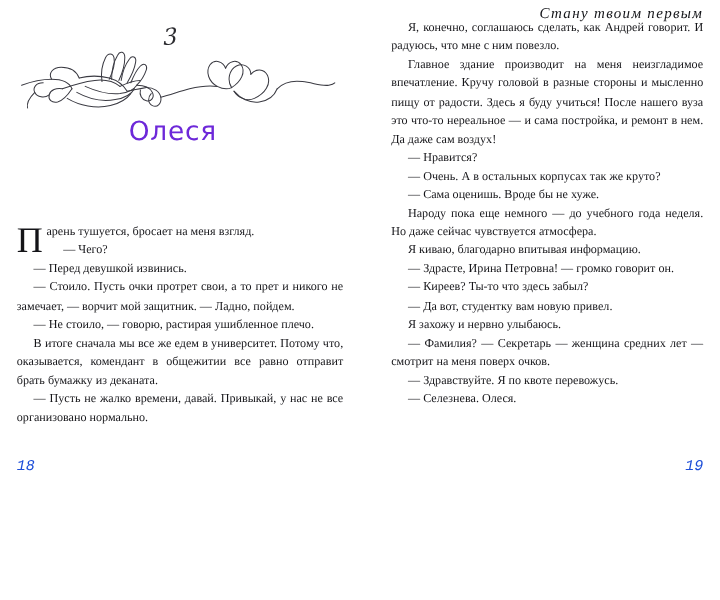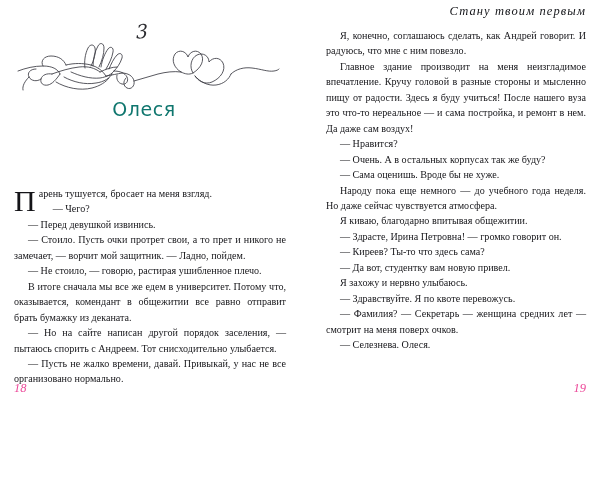--- a/index.html
+++ b/index.html
@@ -67,23 +67,23 @@
     height: 64px;
   }
   .chapter-ornament svg { display: block; }
   .chapter-title {
     position: absolute;
     left: 0;
     right: 0;
     top: 98px;
     text-align: center;
     font-family: "DejaVu Sans", "Liberation Sans", sans-serif;
-    font-size: 19px;
+    font-size: 22px;
     letter-spacing: 0.6px;
-    color: #0f766e;
+    color: #6d28d9;
   }
 
   
   .body-text {
     font-size: 10.1px;
     line-height: 15.45px;
     text-align: justify;
     text-justify: inter-word;
     color: #16161a;
     hyphens: manual;
@@ -95,21 +95,21 @@
 
   .left-body {
     position: absolute;
     left: 14px;
     top: 186px;
     width: 272px;
   }
   .right-body {
     position: absolute;
     left: 26px;
-    top: 28px;
+    top: 16px;
     width: 260px;
   }
 
   
   .dropcap-para {
     text-indent: 0 !important;
     position: relative;
   }
   .dropcap {
     float: left;
@@ -118,24 +118,24 @@
     line-height: 26px;
     padding: 1px 3px 0 0;
     margin-top: 1px;
     color: #141418;
   }
 
   
   .folio {
     position: absolute;
     bottom: 14px;
-    font-family: Liberation Serif, serif;
+    font-family: Liberation Mono, monospace;
     font-style: italic;
     font-size: 12.5px;
-    color: #ec4899;
+    color: #1d4ed8;
   }
   .folio-left  { left: 14px; }
   .folio-right { right: 14px; }
 </style>
 </head>
 <body>
 
 <div class="spread">
 
   <div class="page page-left">
@@ -188,44 +188,43 @@
       <div class="chapter-title">Олеся</div>
     </div>
 
     <div class="body-text left-body">
       <p class="dropcap-para"><span class="dropcap">П</span><span>арень тушуется, бросает на меня взгляд.</span></p>
       <p>— Чего?</p>
       <p>— Перед девушкой извинись.</p>
       <p>— Стоило. Пусть очки протрет свои, а то прет и никого не замечает, — ворчит мой защитник. — Ладно, пойдем.</p>
       <p>— Не стоило, — говорю, растирая ушибленное плечо.</p>
       <p>В итоге сначала мы все же едем в университет. Потому что, оказывается, комендант в общежитии все равно отправит брать бумажку из деканата.</p>
-      <p>— Но на сайте написан другой порядок заселения, — пытаюсь спорить с Андреем. Тот снисходительно улыбается.</p>
       <p>— Пусть не жалко времени, давай. Привыкай, у нас не все организовано нормально.</p>
     </div>
 
     <div class="folio folio-left">18</div>
   </div>
 
   <div class="page page-right">
 
     <div class="running-head">Стану твоим первым</div>
 
     <div class="body-text right-body">
       <p>Я, конечно, соглашаюсь сделать, как Андрей говорит. И радуюсь, что мне с ним повезло.</p>
       <p>Главное здание производит на меня неизгладимое впечатление. Кручу головой в разные стороны и мысленно пищу от радости. Здесь я буду учиться! После нашего вуза это что-то нереальное — и сама постройка, и ремонт в нем. Да даже сам воздух!</p>
       <p>— Нравится?</p>
-      <p>— Очень. А в остальных корпусах так же буду?</p>
+      <p>— Очень. А в остальных корпусах так же круто?</p>
       <p>— Сама оценишь. Вроде бы не хуже.</p>
       <p>Народу пока еще немного — до учебного года неделя. Но даже сейчас чувствуется атмосфера.</p>
-      <p>Я киваю, благодарно впитывая общежитии.</p>
+      <p>Я киваю, благодарно впитывая информацию.</p>
       <p>— Здрасте, Ирина Петровна! — громко говорит он.</p>
-      <p>— Киреев? Ты-то что здесь сама?</p>
+      <p>— Киреев? Ты-то что здесь забыл?</p>
       <p>— Да вот, студентку вам новую привел.</p>
       <p>Я захожу и нервно улыбаюсь.</p>
+      <p>— Фамилия? — Секретарь — женщина средних лет — смотрит на меня поверх очков.</p>
       <p>— Здравствуйте. Я по квоте перевожусь.</p>
-      <p>— Фамилия? — Секретарь — женщина средних лет — смотрит на меня поверх очков.</p>
       <p>— Селезнева. Олеся.</p>
     </div>
 
     <div class="folio folio-right">19</div>
   </div>
 
 </div>
 
 </body></html>

